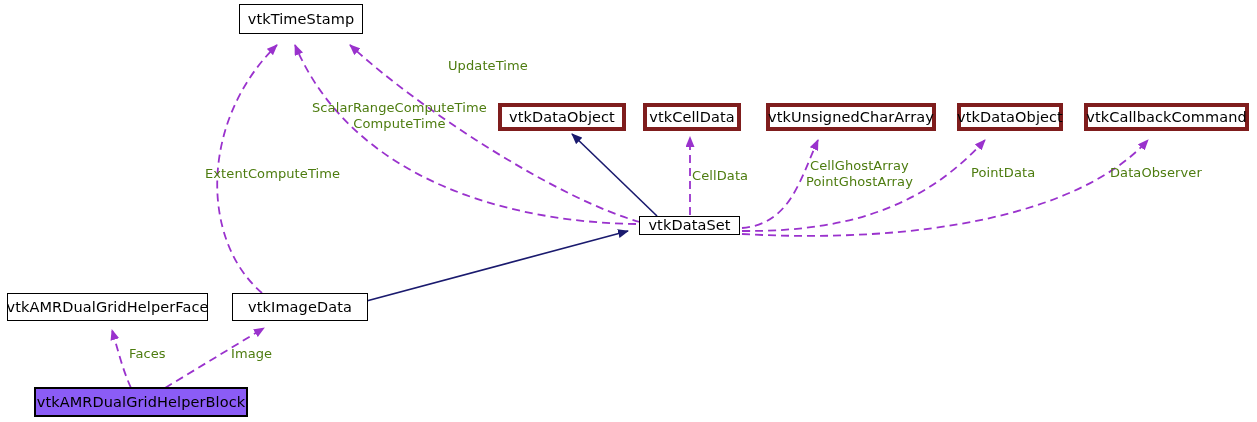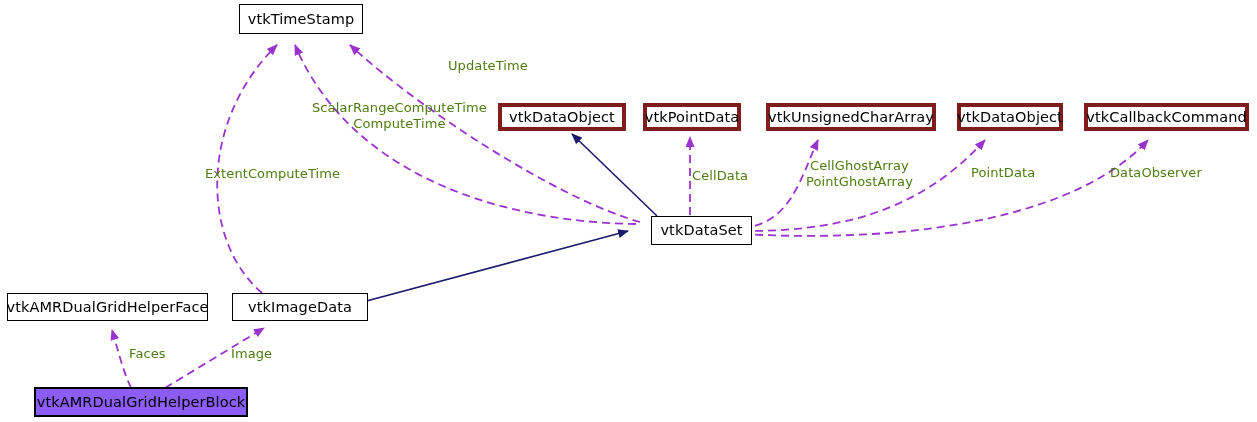--- a/index.html
+++ b/index.html
@@ -101,36 +101,36 @@
 
   <div class="node" style="left:239px; top:4px; width:124px; height:30px;">
     <span>vtkTimeStamp</span>
   </div>
 
   <div class="node red" style="left:498px; top:103px; width:128px; height:28px;">
     <span>vtkDataObject</span>
   </div>
 
   <div class="node red" style="left:643px; top:103px; width:98px; height:28px;">
-    <span>vtkPointData</span>
+    <span>vtkCellData</span>
   </div>
 
   <div class="node red" style="left:766px; top:103px; width:170px; height:28px;">
     <span>vtkUnsignedCharArray</span>
   </div>
 
   <div class="node red" style="left:957px; top:103px; width:106px; height:28px;">
     <span>vtkDataObject</span>
   </div>
 
   <div class="node red" style="left:1084px; top:103px; width:165px; height:28px;">
     <span>vtkCallbackCommand</span>
   </div>
 
-  <div class="node" style="left:639px; top:216px; width:101px; height:29px;margin-left:12px;">
+  <div class="node" style="left:639px; top:216px; width:101px; height:19px;">
     <span>vtkDataSet</span>
   </div>
 
   <div class="node" style="left:7px; top:293px; width:201px; height:28px;">
     <span>vtkAMRDualGridHelperFace</span>
   </div>
 
   <div class="node" style="left:232px; top:293px; width:136px; height:28px;">
     <span>vtkImageData</span>
   </div>

